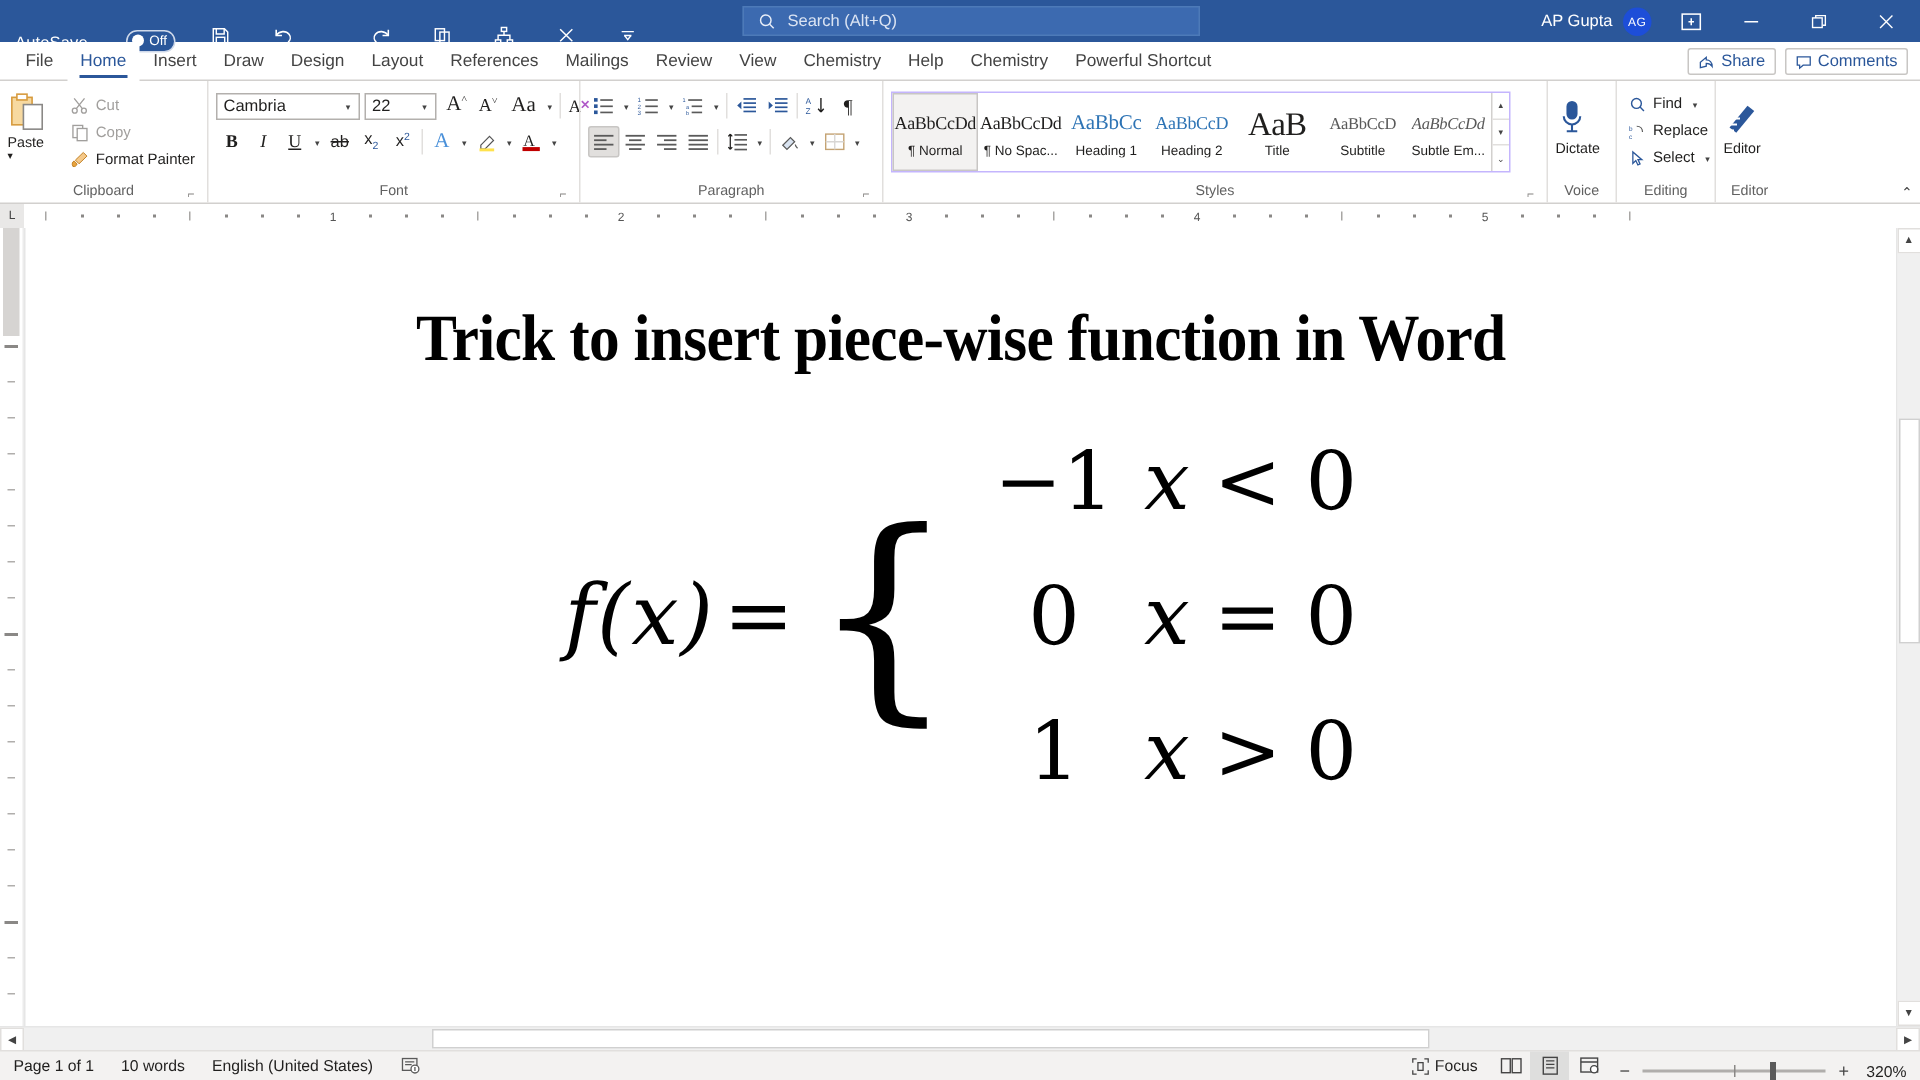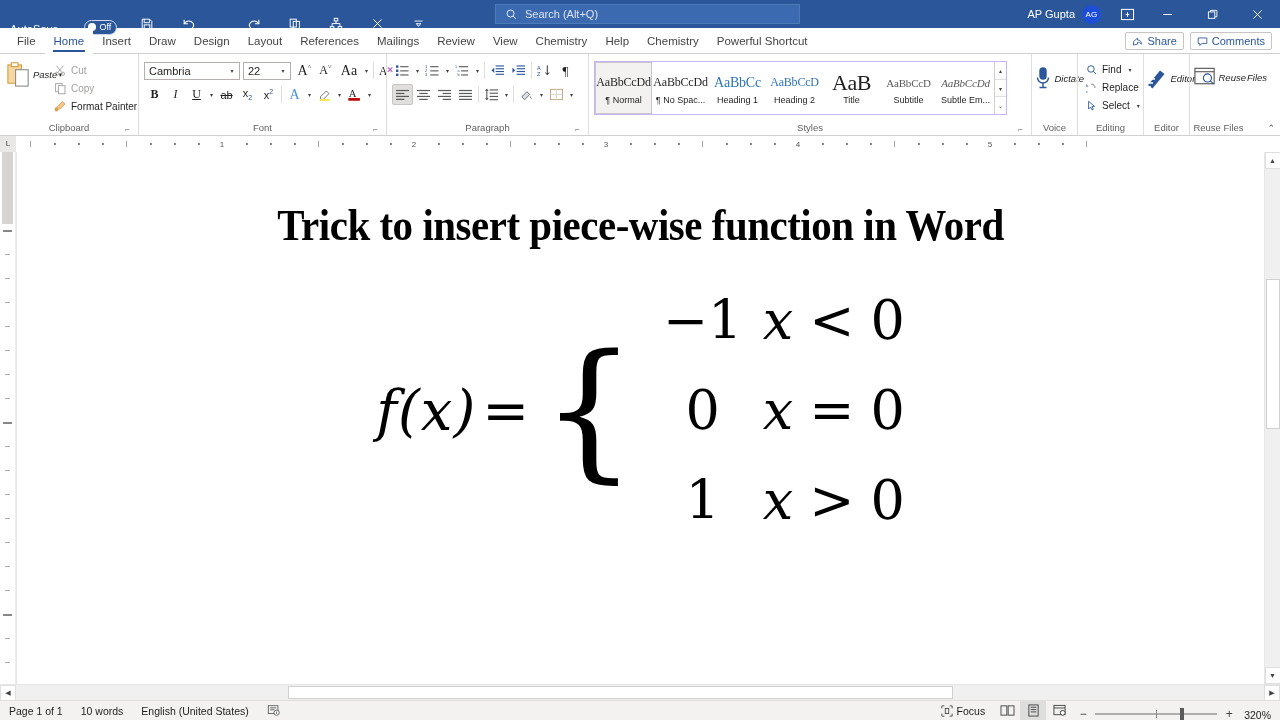--- a/index.html
+++ b/index.html
@@ -85,22 +85,22 @@
   .rgroup-label {
     height:14px; font-size:9.5px; color:#616161; text-align:center; line-height:14px;
     position:relative;
   }
   .dlg-launcher {
     position:absolute; right:4px; bottom:1px; width:9px;height:9px; color:#8a8886; font-size:8px;
     line-height:9px;
   }
 
   .bigbtn {
-    width:46px; display:flex;flex-direction:row;align-items:center; gap:1px;
-    font-size:9.5px; color:#201f1e; padding-top:2px;font-style:italic;
+    width:46px; display:flex;flex-direction:column;align-items:flex-start; gap:1px;
+    font-size:9.5px; color:#201f1e; padding-top:2px;
   }
   .bigbtn .ic { height:30px; display:flex;align-items:center;justify-content:center; }
   .bigbtn .cap { text-align:center; line-height:10px; }
   .bigbtn .cap2 { font-size:7px; line-height:6px; color:#201f1e;}
 
   .smallbtn {
     display:flex;align-items:center;gap:4px; font-size:10px; color:#a19f9d; height:17px;
     padding:0 3px; white-space:nowrap;
   }
   .smallbtn.enabled { color:#201f1e; }
@@ -726,37 +726,20 @@
               <path d="M4 19L16 4.5l4.5 3.5L8.5 22.5z" fill="#2b579a"></path>
               <path d="M3 13h8M3 17h6M3 21h4" stroke="#fff" stroke-width="1.4"></path>
             </svg>
           </span>
           <span class="cap">Editor</span>
         </div>
       </div>
       <div class="rgroup-label">Editor</div>
     </div>
 
-    <div class="rgroup" style="width:58px">
-      <div class="rgroup-body" style="justify-content:center;padding-top:4px;">
-        <div class="bigbtn" style="width:52px">
-          <span class="ic">
-            <svg width="25" height="22" viewBox="0 0 26 22" fill="none" stroke="#5a5a5a" stroke-width="1.2">
-              <rect x="2" y="2" width="20" height="16" fill="#fff"></rect>
-              <path d="M2 5.5h20"></path>
-                <circle cx="15" cy="12" r="4.2" stroke="#2b579a"></circle>
-              <path d="M18 15l3.5 3.5" stroke="#2b579a"></path>
-            </svg>
-          </span>
-          <span class="cap" style="line-height:9px">Reuse</span>
-          <span class="cap" style="line-height:9px">Files</span>
-        </div>
-      </div>
-      <div class="rgroup-label">Reuse Files</div>
-    </div>
 
     <div style="position:absolute;right:5px;bottom:2px;font-size:9px;color:#444;">⌃</div>
   </div>
 
   <div class="ruler">
     <div class="tabsel">L</div>
     <div class="ruler-track" id="rulerTrack">
         <span class="mj" style="left: 206px;">1</span>
         <span class="mj" style="left: 398px;">2</span>
         <span class="mj" style="left: 590px;">3</span>

